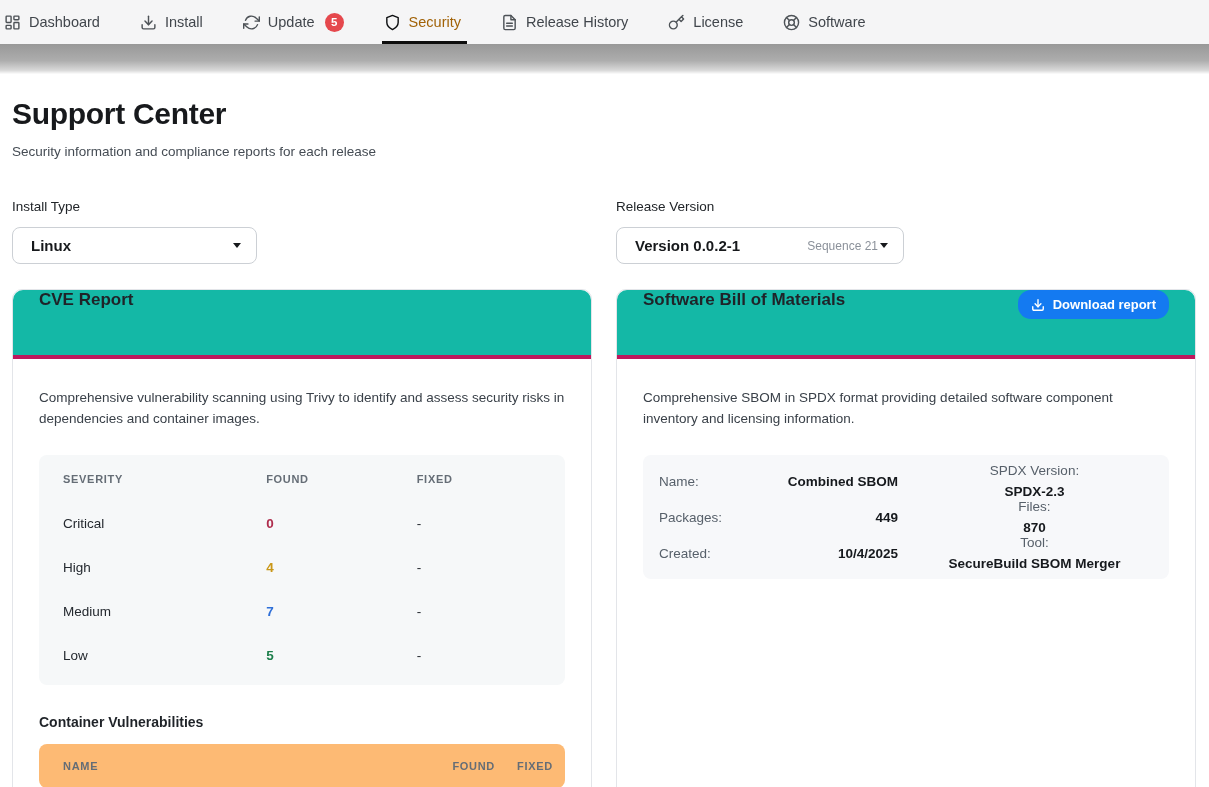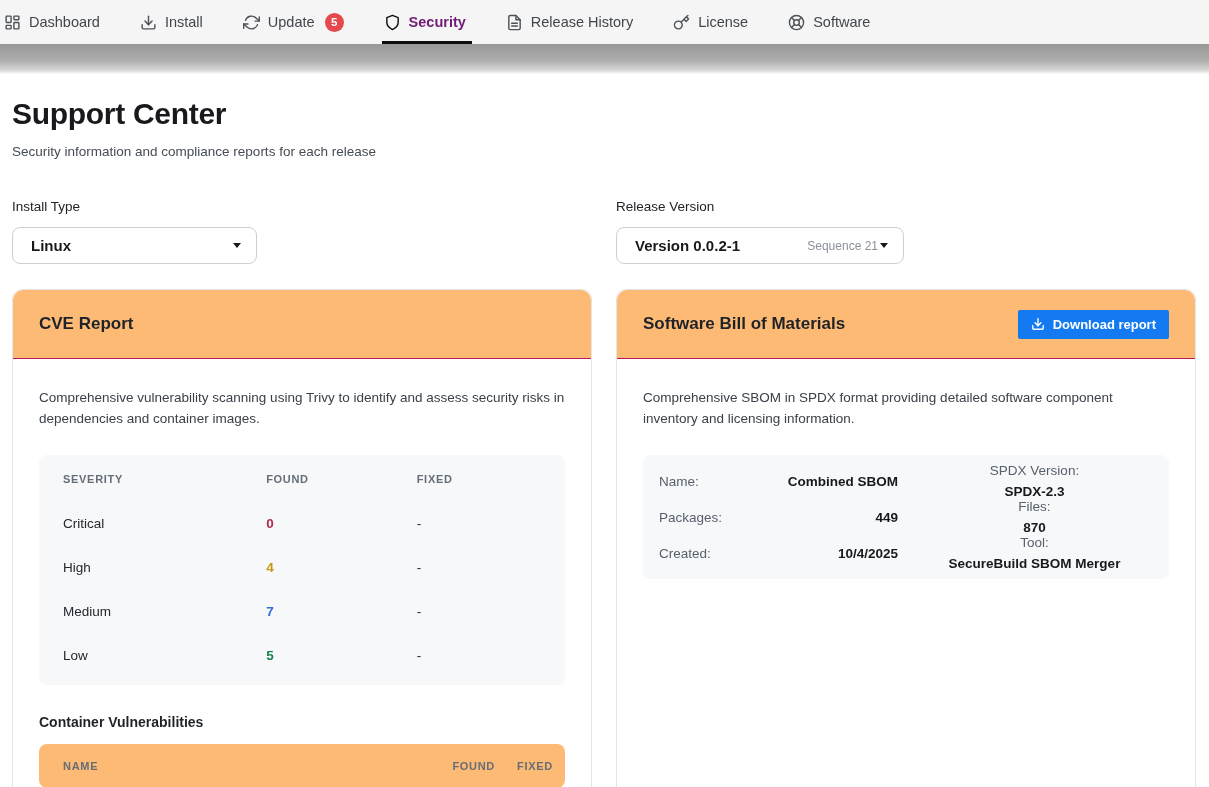--- a/index.html
+++ b/index.html
@@ -23,21 +23,21 @@
     display: flex;
     align-items: center;
     gap: 8px;
     font-size: 14.5px;
     color: #41464c;
     cursor: pointer;
     position: relative;
   }
   .nav-item .nav-icon { display: flex; align-items: center; color: #4d5257; }
   .nav-item svg { width: 17px; height: 17px; }
-  .nav-item.active { color: #701a75; font-weight: 700; }
+  .nav-item.active { color: #a16207; font-weight: 400; }
   .nav-item.active .nav-icon { color: #0c0e10; }
   .nav-item.active::after {
     content: "";
     position: absolute;
     left: -2px; right: -6px; bottom: 0;
     height: 3px;
     background: #0d0d0d;
   }
   .nav-badge {
     display: inline-flex;
@@ -103,25 +103,24 @@
   .cards { display: flex; gap: 24px; margin-top: 25px; align-items: flex-start; }
   .card {
     width: 580px;
     height: 560px;
     border: 1px solid #e3e5e9;
     border-radius: 10px;
     background: #fff;
   }
   .card-header {
     height: 69px;
-    background: #fdba74;
-    border-bottom: 1px solid #be185d;
+    background: #14b8a6;
+    border-bottom: 4px solid #be185d;
     border-radius: 10px 10px 0 0;
     display: flex;
-    align-items: center;
     justify-content: space-between;
     padding: 0 26px;
   }
   .card-title { font-size: 17px; font-weight: 700; color: #1f2328; }
   .card-body { padding: 26px; }
   .card-desc {
     font-size: 13.5px;
     line-height: 21px;
     color: #3a4149;
     margin-top: 2px;
@@ -174,21 +173,21 @@
   .cv-fixed { width: 58px; text-align: right; }
 
   
   .download-btn {
     display: flex;
     align-items: center;
     gap: 8px;
     background: #147af1;
     color: #fff;
     border: none;
-    border-radius: 2px;
+    border-radius: 13px;
     height: 29px;
     padding: 0 13px;
     font-family: "Liberation Sans", sans-serif;
     font-size: 13px;
     font-weight: 700;
     cursor: pointer;
   }
   .download-btn svg { width: 14px; height: 14px; }
 
   

